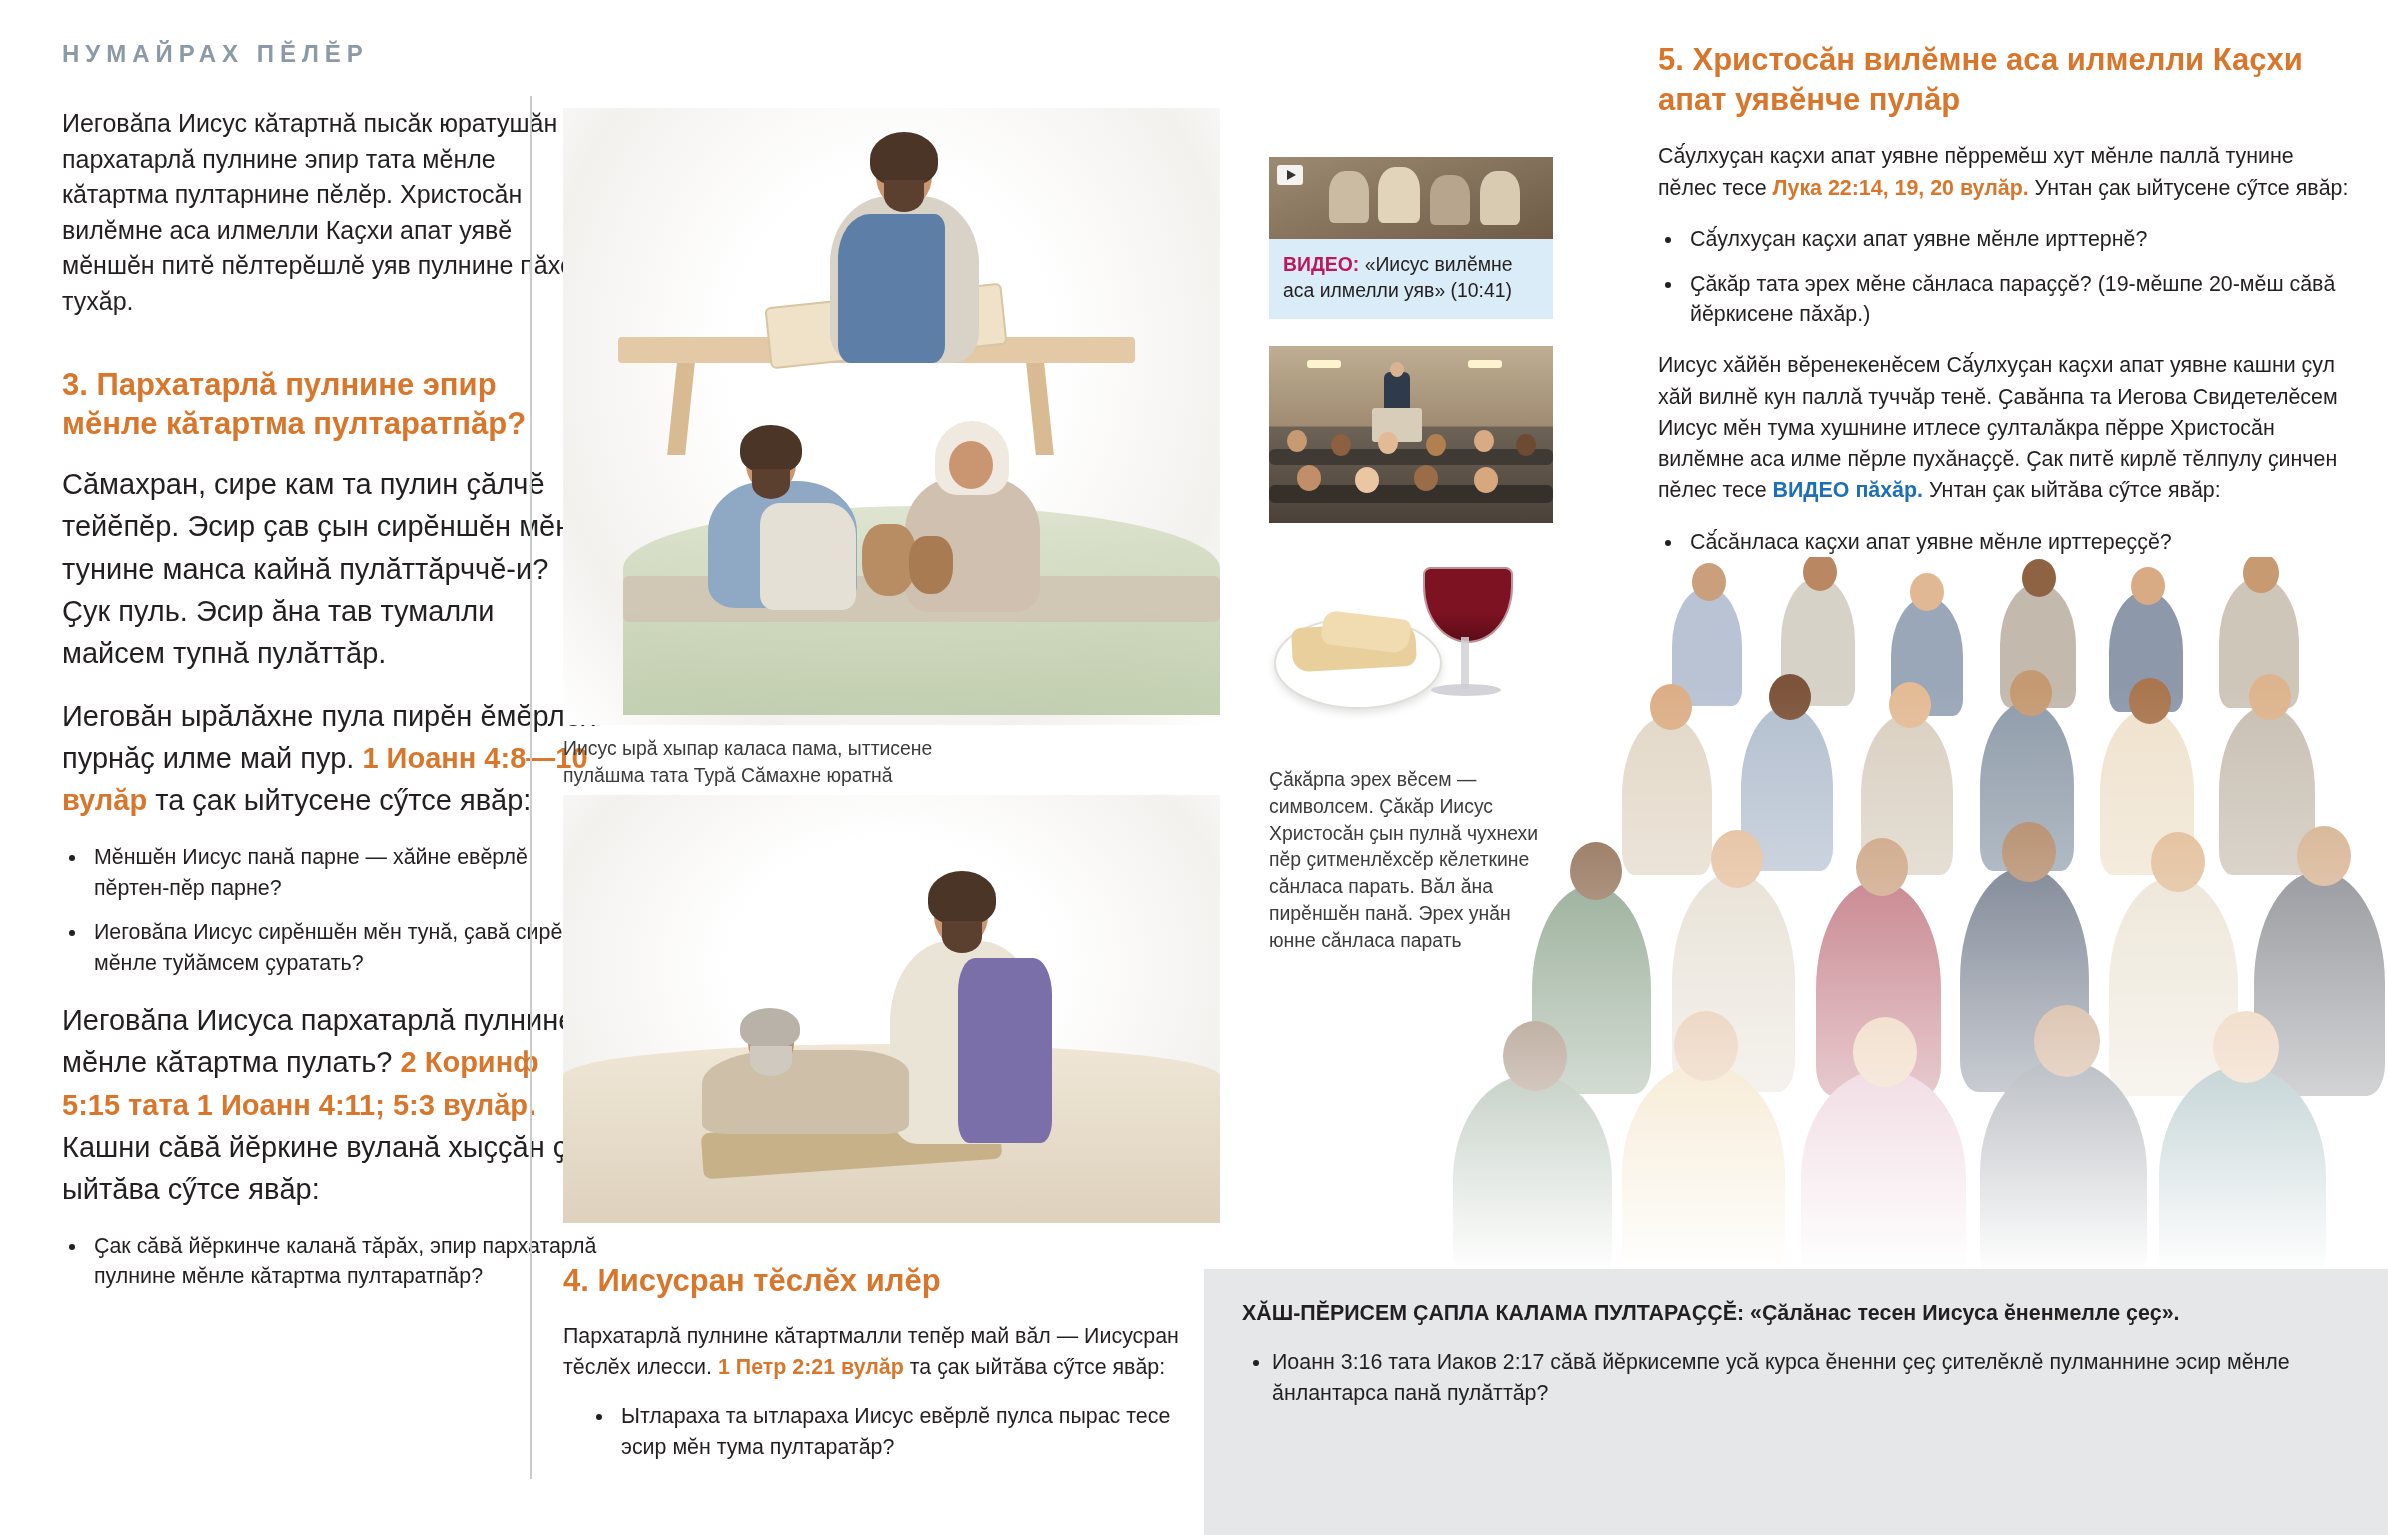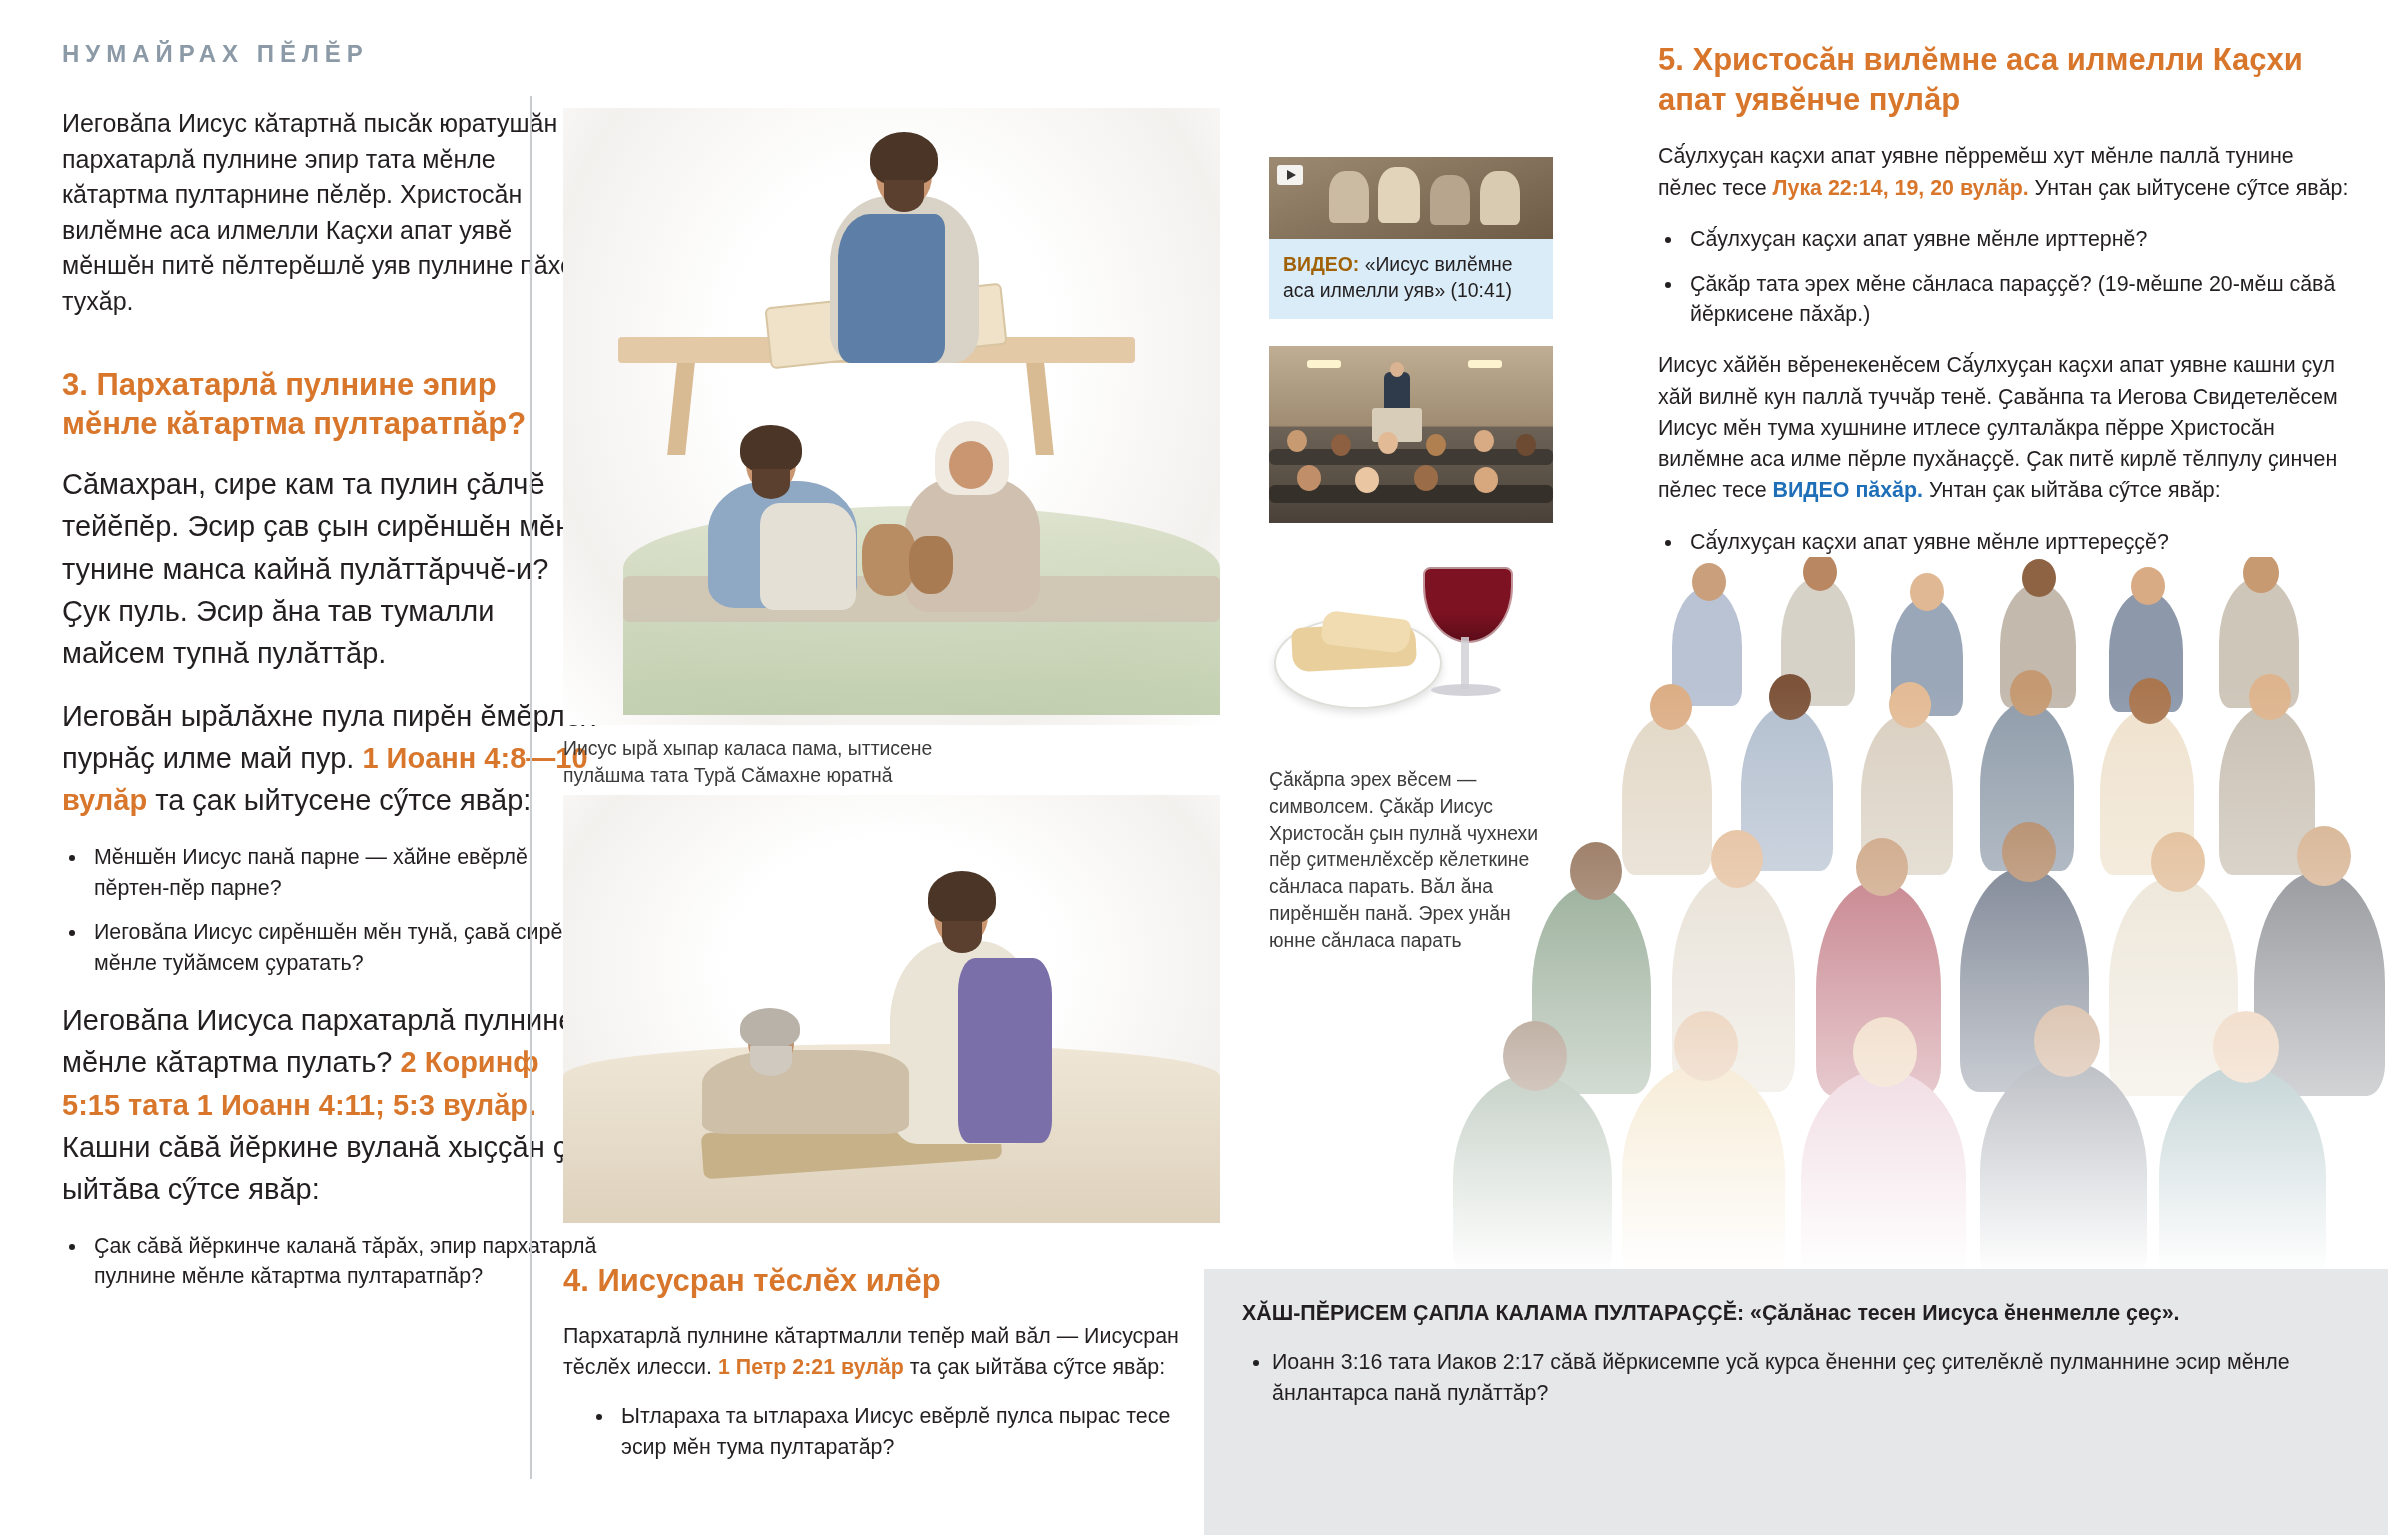--- a/index.html
+++ b/index.html
@@ -180,21 +180,21 @@
     top: 5px;
     border-left: 9px solid #333;
     border-top: 5px solid transparent;
     border-bottom: 5px solid transparent;
   }
   .video-cap {
     padding: 12px 14px 16px 14px;
     font-size: 19.4px;
     line-height: 1.34;
   }
-  .video-cap b { color: #a16207; }
+  .video-cap b { color: #be185d; }
 
   .photo-hall {
     position: absolute;
     left: 1269px;
     top: 346px;
     width: 284px;
     height: 177px;
     overflow: hidden;
     background: #6b6258;
   }
@@ -490,21 +490,21 @@
 
   <div class="col-right">
     <div class="sec-head-5">5. Христосӑн вилӗмне аса илмелли Каҫхи апат уявӗнче пулӑр</div>
     <p class="r-body"><span>Сӑ́улхуҫан каҫхи апат уявне пӗрремӗш хут мӗнле паллӑ тунине пӗлес тесе </span><span class="scrip">Лука 22:14, 19, 20 вулӑр.</span><span> Унтан ҫак ыйтусене сӳтсе явӑр:</span></p>
     <ul class="bullets">
       <li>Сӑ́улхуҫан каҫхи апат уявне мӗнле ирттернӗ?</li>
       <li>Ҫӑкӑр тата эрех мӗне сӑнласа параҫҫӗ? (19-мӗшпе 20-мӗш сӑвӑ йӗркисене пӑхӑр.)</li>
     </ul>
     <p class="r-body"><span>Иисус хӑйӗн вӗренекенӗсем Сӑ́улхуҫан каҫхи апат уявне кашни ҫул хӑй вилнӗ кун паллӑ туччӑр тенӗ. Ҫавӑнпа та Иегова Свидетелӗсем Иисус мӗн тума хушнине итлесе ҫулталӑкра пӗрре Христосӑн вилӗмне аса илме пӗрле пухӑнаҫҫӗ. Ҫак питӗ кирлӗ тӗлпулу ҫинчен пӗлес тесе </span><span class="vid-link">ВИДЕО пӑхӑр.</span><span> Унтан ҫак ыйтӑва сӳтсе явӑр:</span></p>
     <ul class="bullets">
-      <li>Сӑ́улхуҫан каҫхи апат уявне мӗнле ирттереҫҫӗ?</li>
+      <li>Сӑ́сӑнласа каҫхи апат уявне мӗнле ирттереҫҫӗ?</li>
     </ul>
   </div>
 
   <div class="video-box">
     <div class="video-thumb">
       <div class="play-badge"></div>
       <div style="position:absolute;left:60px;top:14px;width:40px;height:52px;background:#cbbba2;border-radius:40% 40% 12% 12%;"></div>
       <div style="position:absolute;left:109px;top:10px;width:42px;height:56px;background:#e1d4bb;border-radius:40% 40% 12% 12%;"></div>
       <div style="position:absolute;left:161px;top:18px;width:40px;height:50px;background:#b7a68d;border-radius:40% 40% 12% 12%;"></div>
       <div style="position:absolute;left:211px;top:14px;width:40px;height:54px;background:#d9cbb1;border-radius:40% 40% 12% 12%;"></div>

